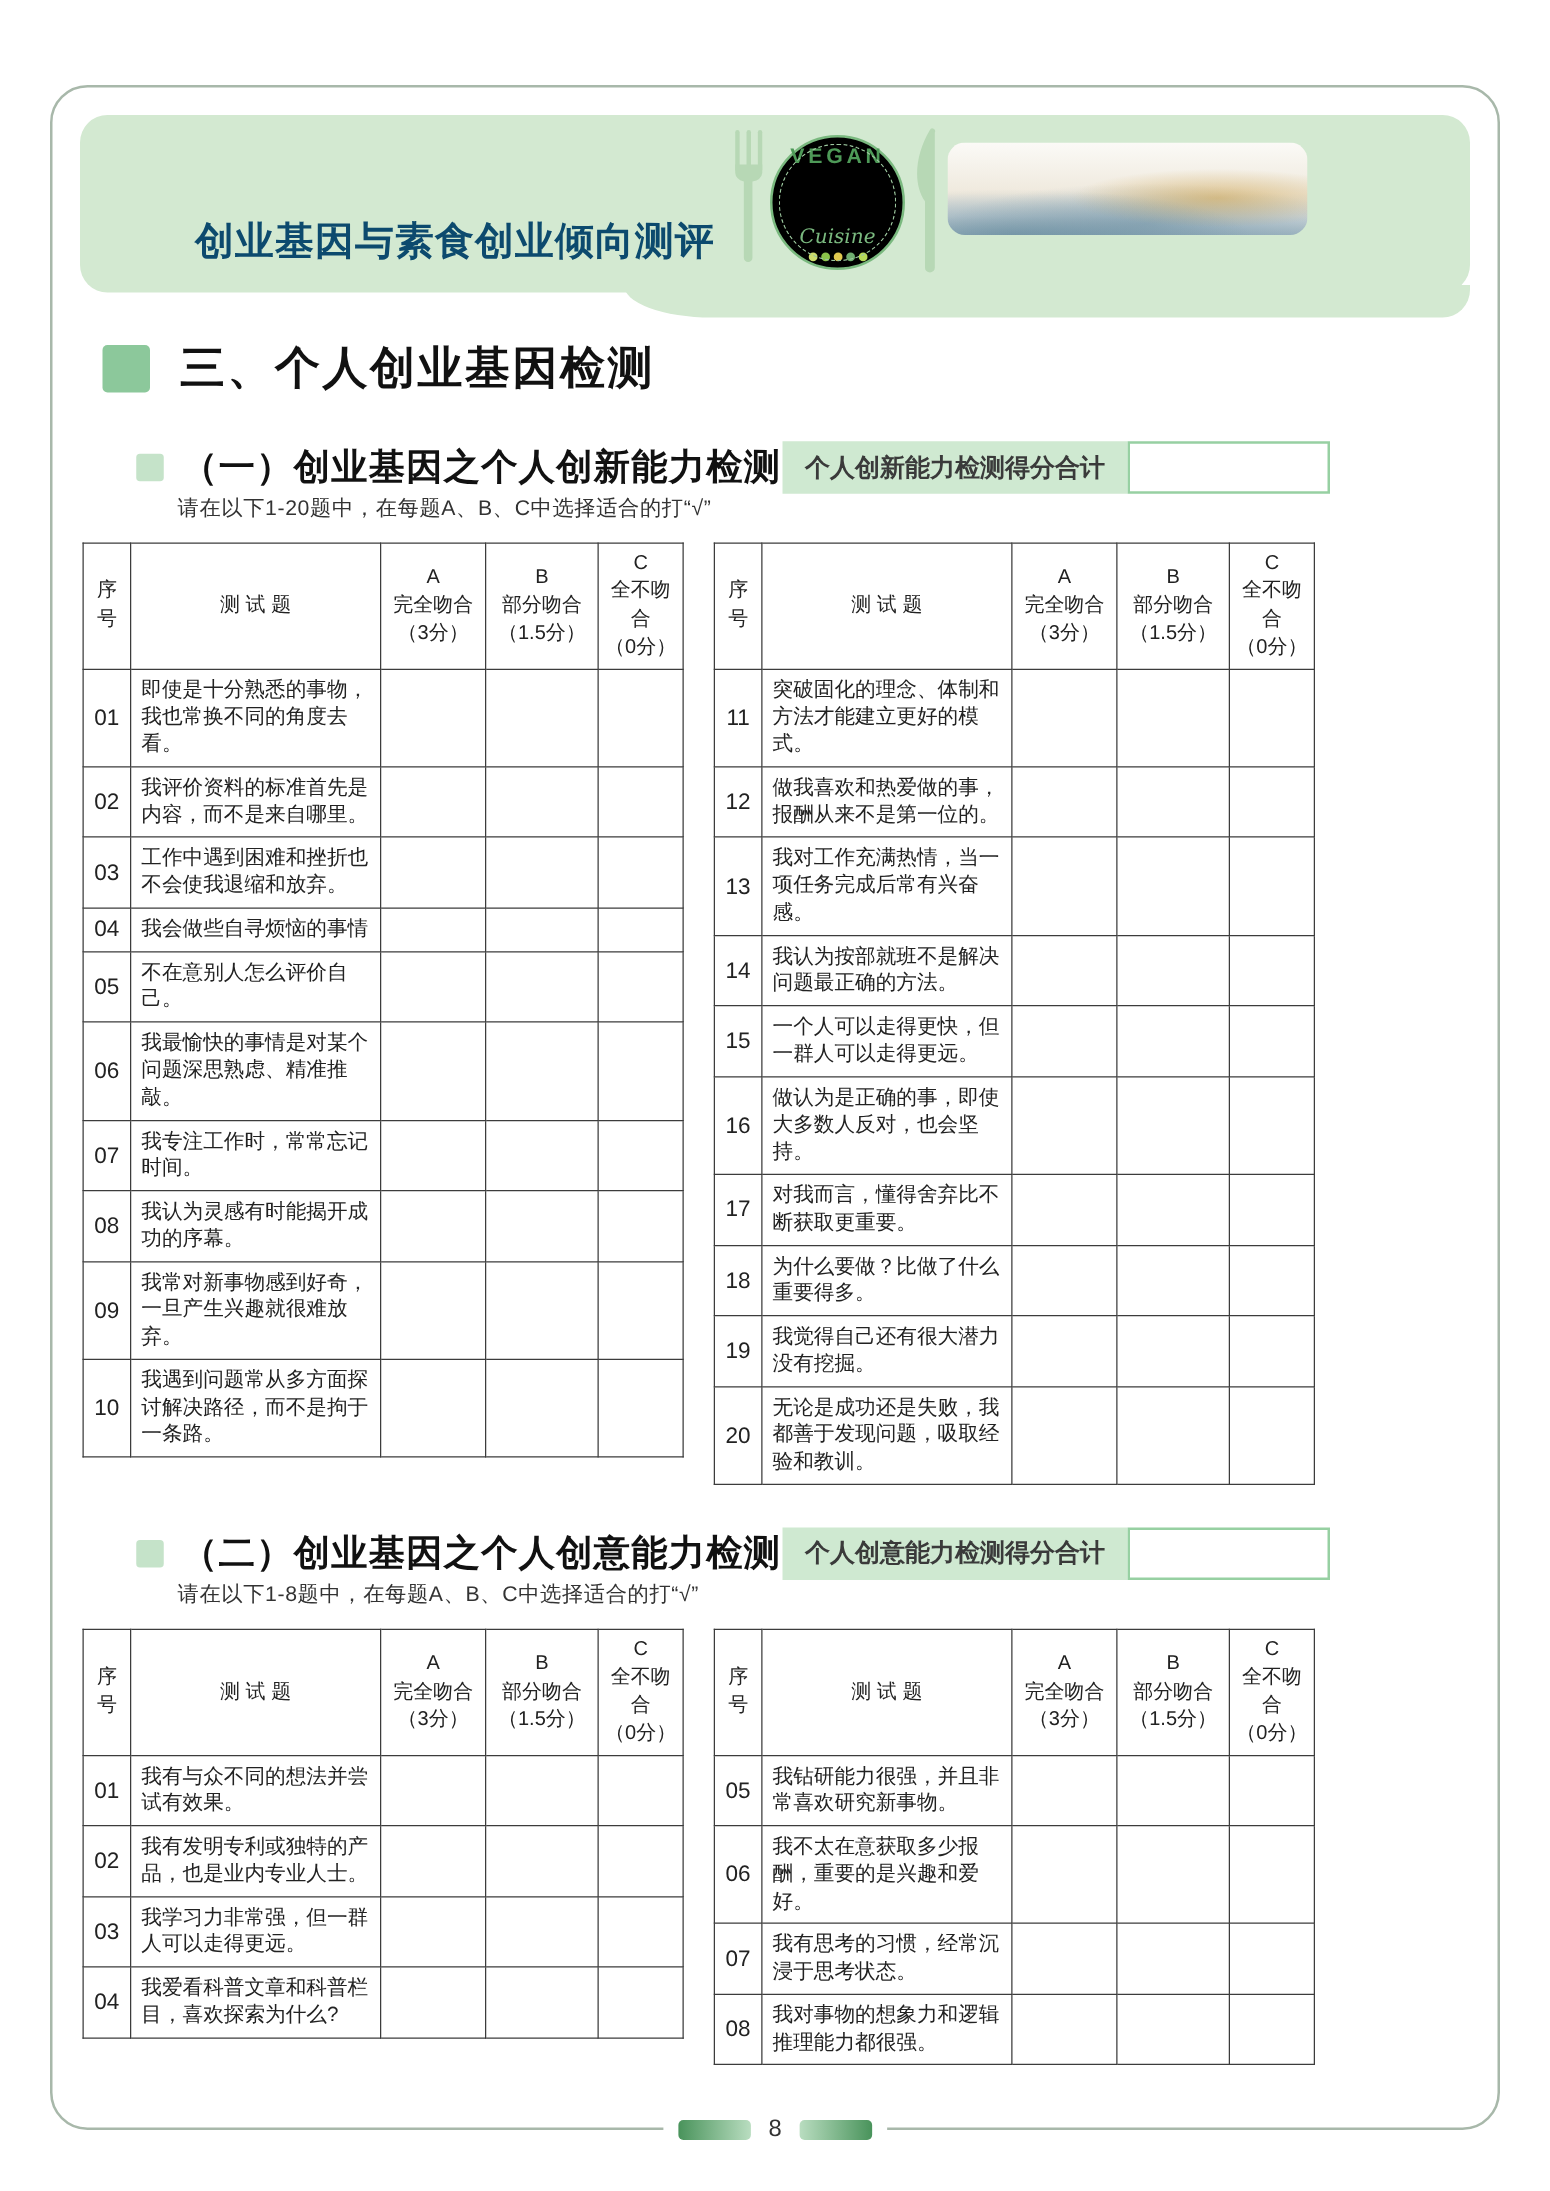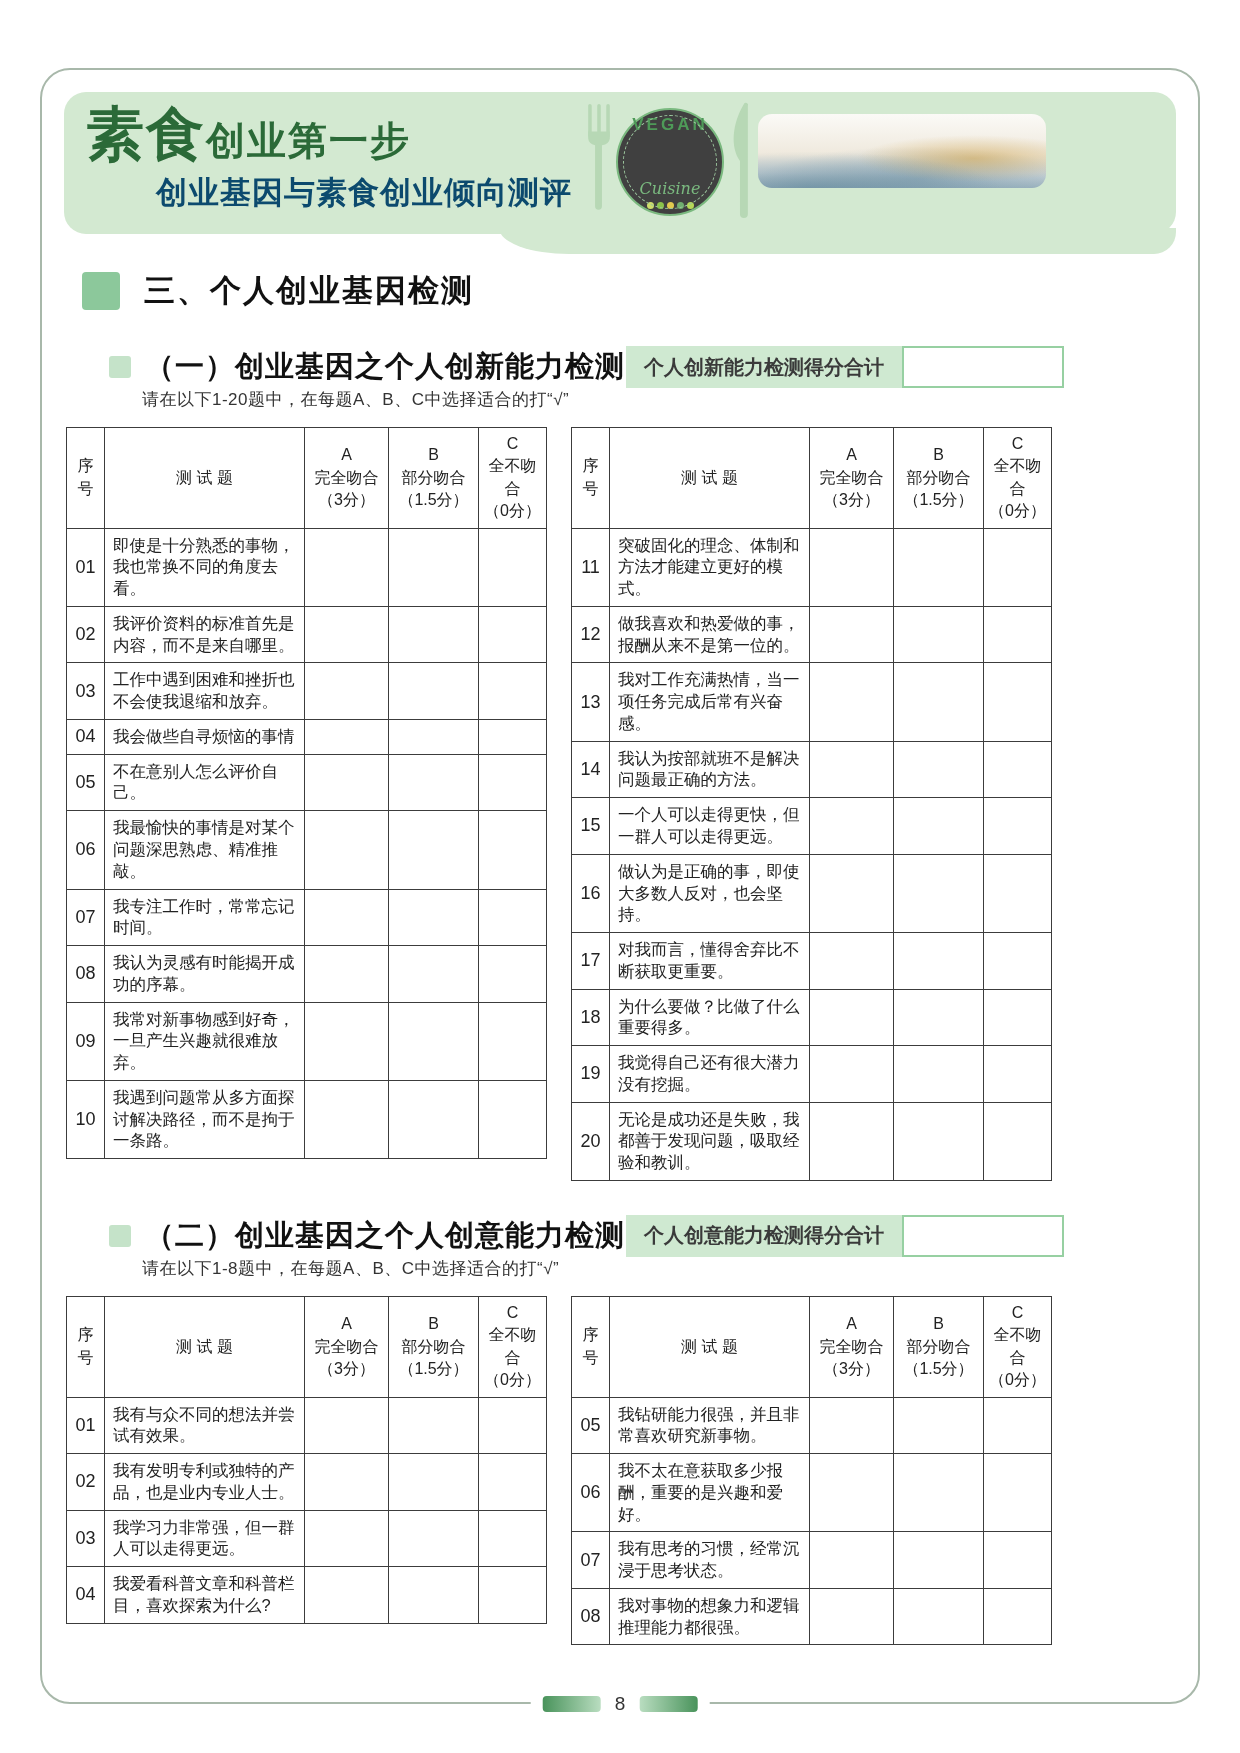--- a/index.html
+++ b/index.html
@@ -21,42 +21,42 @@
     content:"";position:absolute;top:calc(100% - 6px);left:435px;right:0;height:26px;
     background:#d3e9d1;border-bottom-left-radius:70px 26px;border-bottom-right-radius:22px;
   }
   .t-line1{position:absolute;left:22px;top:4px;display:flex;align-items:baseline;}
   .t-big{font-size:58px;font-weight:bold;color:#2b6a38;letter-spacing:2px;}
   .t-rest{font-size:39px;font-weight:bold;color:#2b6a38;letter-spacing:2px;}
   .t-line2{position:absolute;left:92px;top:80px;font-size:31px;font-weight:bold;color:#0c4a6e;letter-spacing:1px;}
   .fork{position:absolute;left:520px;top:10px;}
   .knife{position:absolute;left:662px;top:10px;}
   .logo{
-    position:absolute;left:552px;top:16px;width:104px;height:104px;background:#404040;
+    position:absolute;left:552px;top:16px;width:104px;height:104px;background:#000000;
     border:2px solid #7ab97f;border-radius:50%;display:flex;flex-direction:column;
     align-items:center;justify-content:center;z-index:2;
   }
   .logo::before{content:"";position:absolute;inset:5px;border:1px dashed #9cc79e;border-radius:50%;}
   .logo-top{font-size:17px;letter-spacing:3px;color:#4e9a58;font-weight:bold;}
   .logo-script{font-style:italic;font-size:16px;color:#7ab97f;font-family:"DejaVu Serif","Liberation Serif",serif;margin-top:44px;}
   .logo-dots{display:flex;gap:3px;margin-top:4px;}
   .logo-dots span{width:7px;height:7px;border-radius:50%;}
   .landscape{
     position:absolute;left:694px;top:22px;width:288px;height:74px;border-radius:14px;overflow:hidden;
     background:
       radial-gradient(120% 90% at 18% 100%, rgba(90,130,150,.55), transparent 55%),
       radial-gradient(90% 70% at 75% 60%, rgba(205,160,70,.55), transparent 45%),
       radial-gradient(100% 80% at 55% 88%, rgba(110,145,165,.5), transparent 55%),
       linear-gradient(180deg,#fbfaf7 0%,#efe9dd 55%,#cdd6da 80%,#9db4c0 100%);
   }
   
   .content{padding:0 24px;}
   .sec{display:flex;align-items:center;gap:24px;margin:36px 0 0 16px;}
   .sq1{width:38px;height:38px;background:#8cc89b;border-radius:4px;flex:none;}
-  .sec h1{font-size:31px;margin:0;font-weight:bold;color:#111;letter-spacing:2px;}
+  .sec h1{font-size:36px;margin:0;font-weight:bold;color:#111;letter-spacing:2px;}
   .part-head{display:flex;align-items:center;margin:34px 0 0 43px;}
   .sq2{width:22px;height:22px;background:#c5e3c9;border-radius:3px;margin-right:14px;flex:none;}
   .part-head h2{font-size:29px;font-weight:bold;margin:0;color:#111;letter-spacing:1px;}
   .score{margin-left:auto;margin-right:110px;display:flex;height:42px;align-items:stretch;}
   .score-label{
     background:#cfe9d1;min-width:252px;display:flex;align-items:center;justify-content:center;
     font-size:20px;font-weight:bold;color:#3a3a3a;padding:0 12px;
   }
   .score-box{width:158px;border:2px solid #97d0a2;background:#fff;}
   .instruction{margin:0 0 0 76px;font-size:17px;color:#333;letter-spacing:.5px;}
@@ -82,24 +82,20 @@
   .pill-r{background:linear-gradient(270deg,#49935b,#b9ddc0);}
   .pnum{font-size:19px;color:#333;}
 </style>
 </head>
 <body>
 
 <div class="page">
   <div class="frame">
 
     <header class="band">
-      <div class="t-line1">
-        <span class="t-big">素食</span>
-        <span class="t-rest">创业第一步</span>
-      </div>
       <div class="t-line2">创业基因与素食创业倾向测评</div>
 
       <svg class="fork" viewBox="0 0 30 120" width="30" height="118">
         <g fill="#b7d8b5">
           <rect x="4" y="2" width="3.6" height="34" rx="1.8"></rect>
           <rect x="13.2" y="2" width="3.6" height="34" rx="1.8"></rect>
           <rect x="22.4" y="2" width="3.6" height="34" rx="1.8"></rect>
           <path d="M4 30 h22 v7 a11 8 0 0 1 -8 7 v62 a3.5 3.5 0 0 1 -7 0 v-62 a11 8 0 0 1 -7 -7 z"></path>
         </g>
       </svg>

